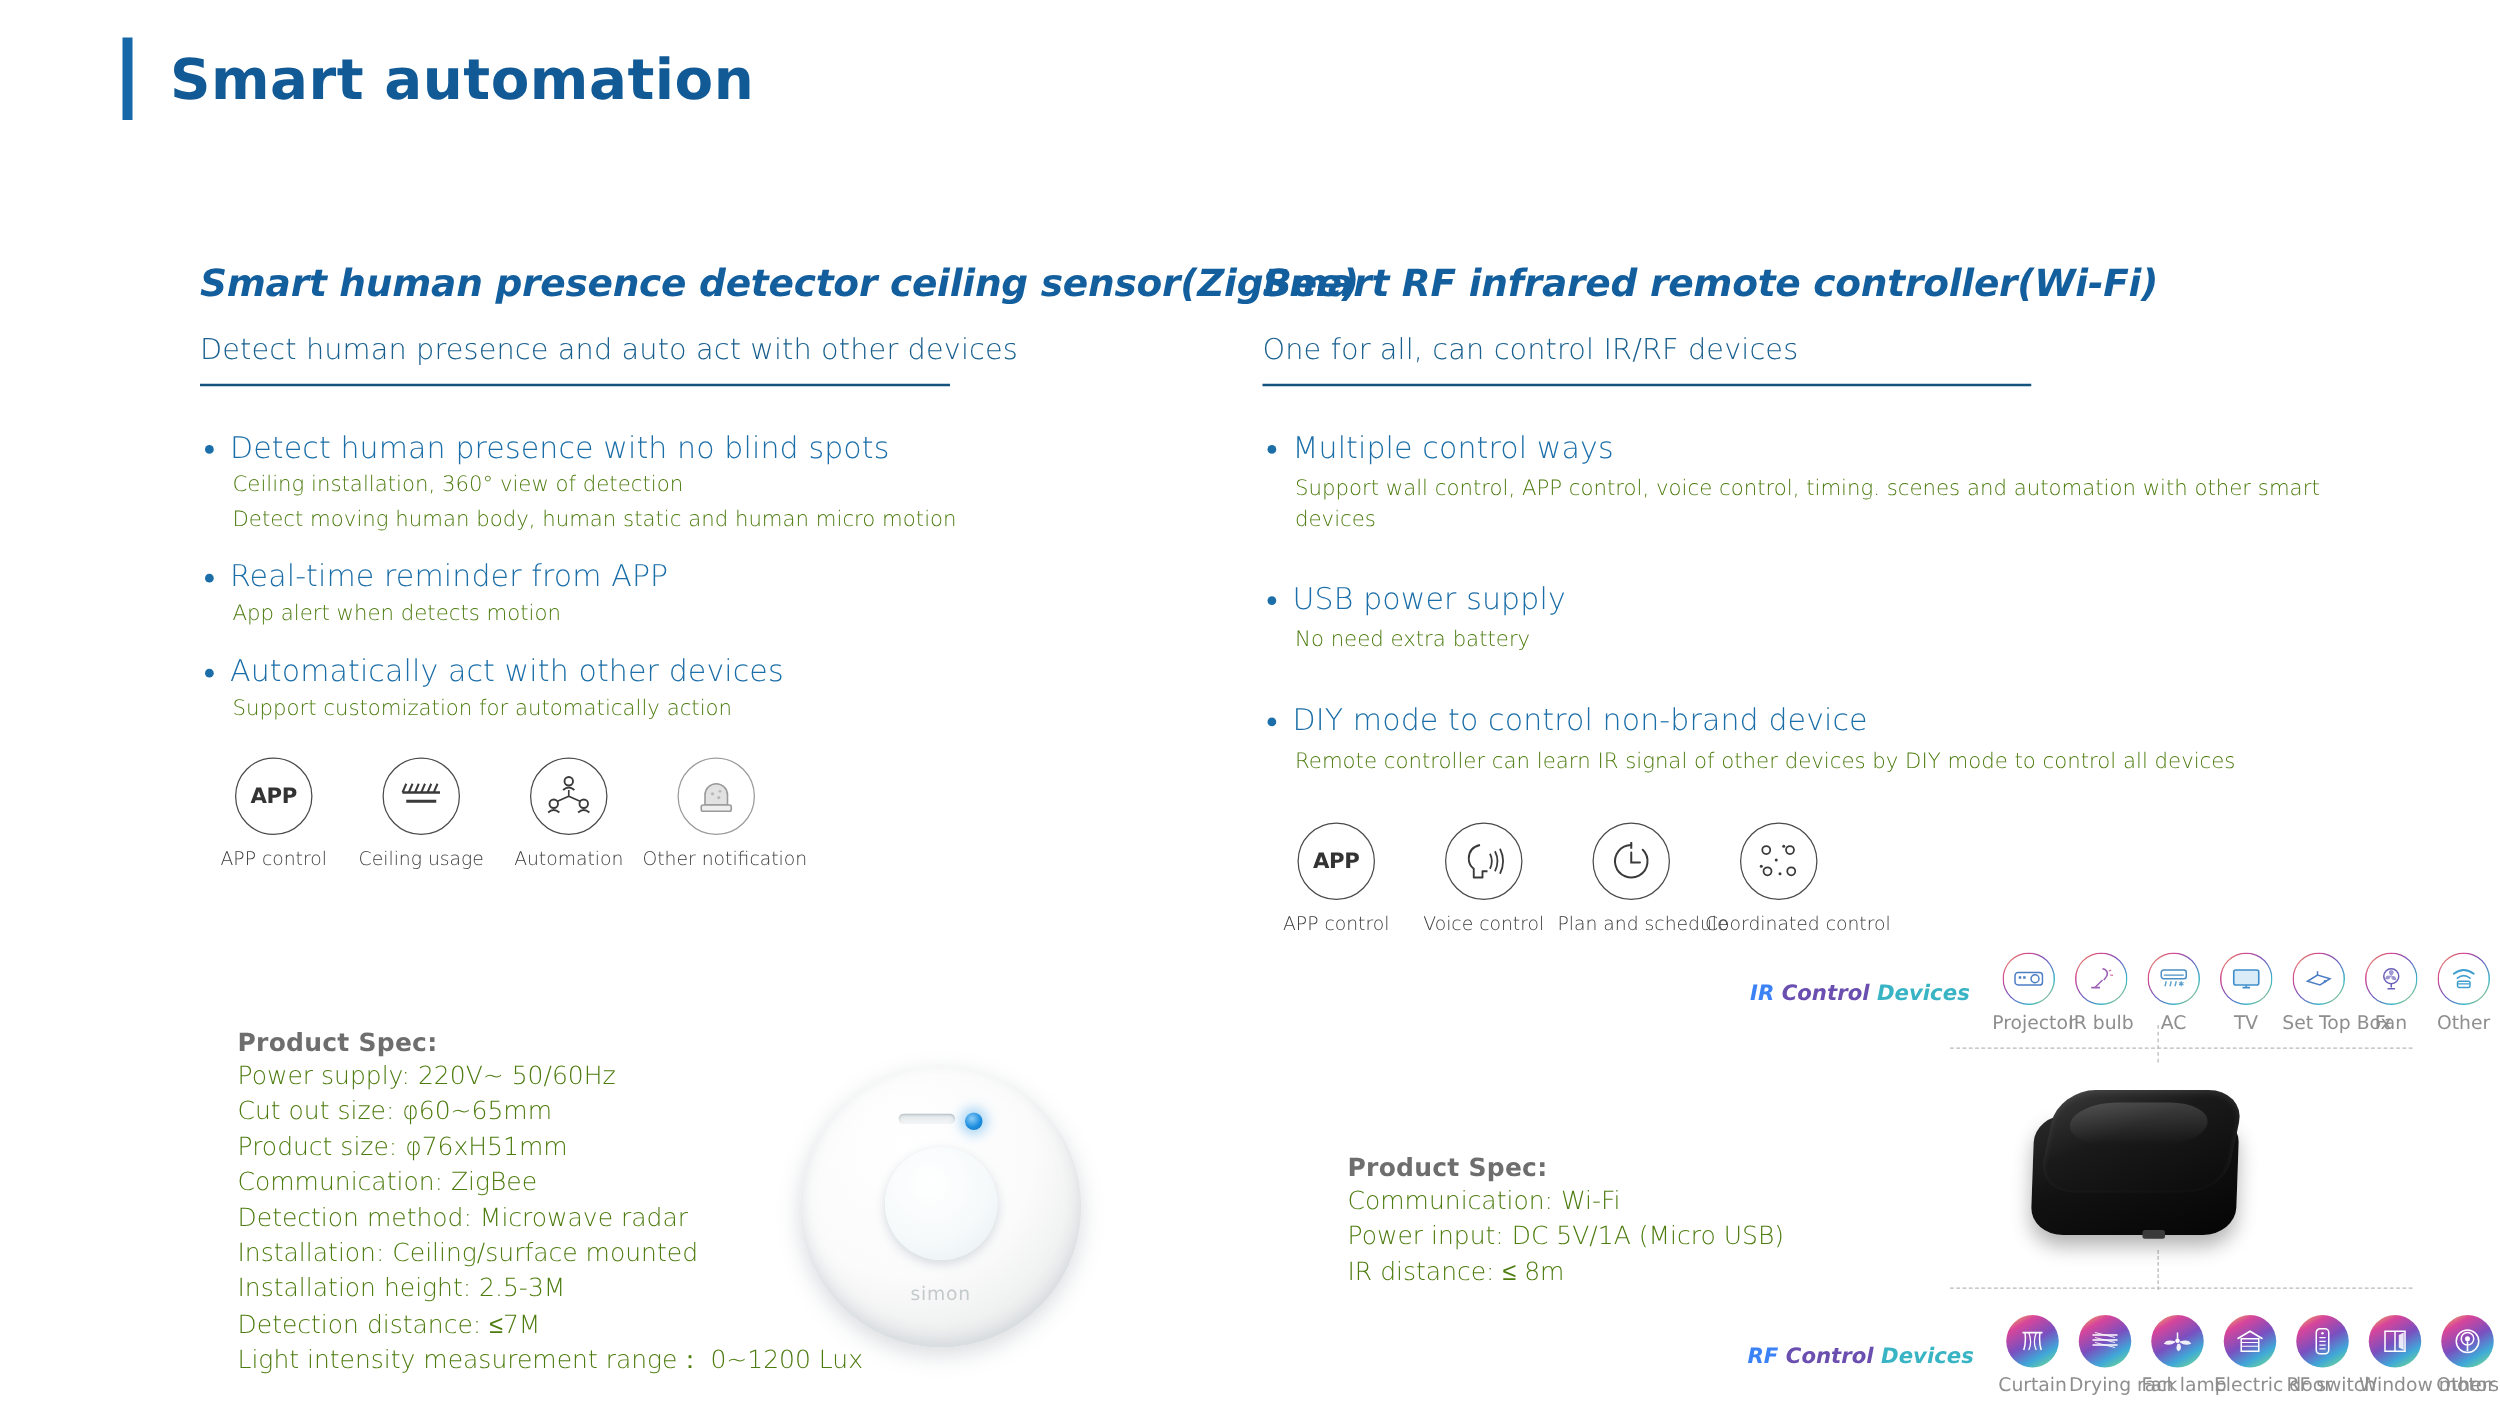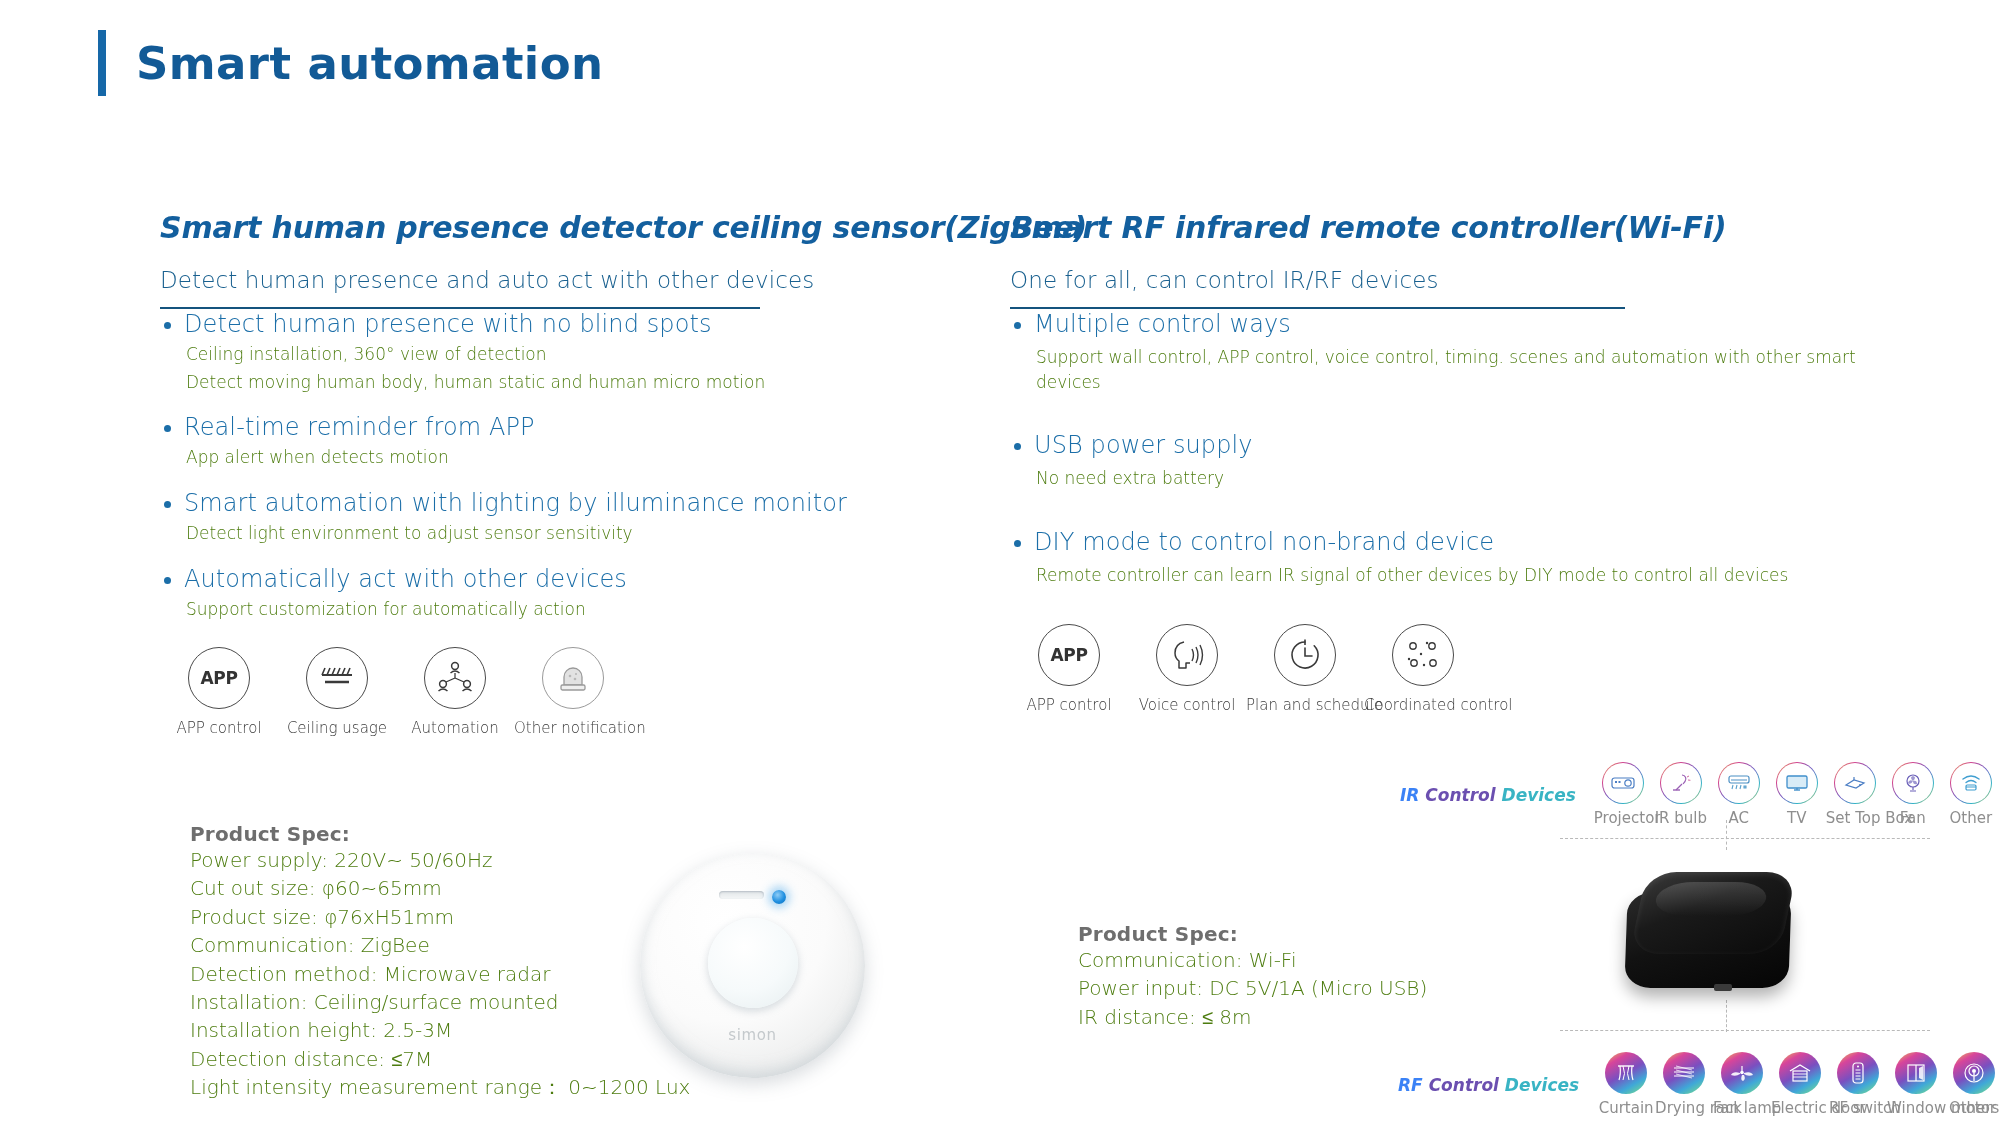--- a/index.html
+++ b/index.html
@@ -31,21 +31,21 @@
   }
   .prod-sub {
     font-size: 23px; color: #19608f; margin-top: 22px; letter-spacing: .1px;
     font-family: "DejaVu Sans", sans-serif; font-weight: 300;
   }
   .rule { height: 2px; background: #14537e; margin-top: 14px; }
   .rule-left  { width: 600px; }
   .rule-right { width: 615px; }
 
   
-  .bullets { }
+  .bullets { margin-top: 34px; }
   .bullet { position: relative; padding-left: 24px; }
   .bullet::before {
     content: ""; position: absolute; left: 4px; top: 13px;
     width: 7px; height: 7px; border-radius: 50%; background: #1b6ea8;
   }
   .b-title {
     font-size: 24px; color: #1b6ea8; letter-spacing: .1px; line-height: 1.25;
     font-family: "DejaVu Sans", sans-serif; font-weight: 300;
   }
   .b-desc {
@@ -188,24 +188,20 @@
         <div class="b-title">Detect human presence with no blind spots</div>
         <div class="b-desc">Ceiling installation, 360°  view  of detection</div>
         <div class="b-desc">Detect moving human body, human static and human micro motion</div>
       </div>
 
       <div class="bullet">
         <div class="b-title">Real-time reminder from APP</div>
         <div class="b-desc">App alert when detects  motion</div>
       </div>
 
-      <div class="bullet">
-        <div class="b-title">Smart automation with lighting by illuminance monitor</div>
-        <div class="b-desc">Detect light environment to adjust sensor sensitivity</div>
-      </div>
 
       <div class="bullet">
         <div class="b-title">Automatically act with other devices</div>
         <div class="b-desc">Support customization for automatically action</div>
       </div>
     </div>
 
     <div class="feature-row">
 
       <div class="feature">

